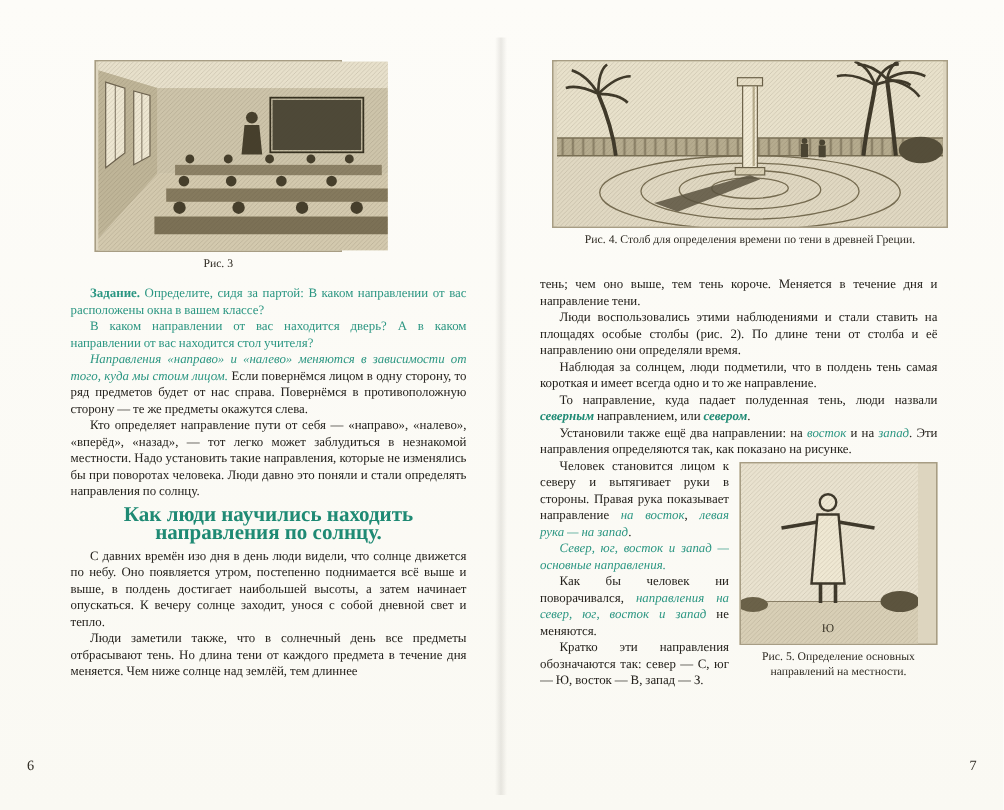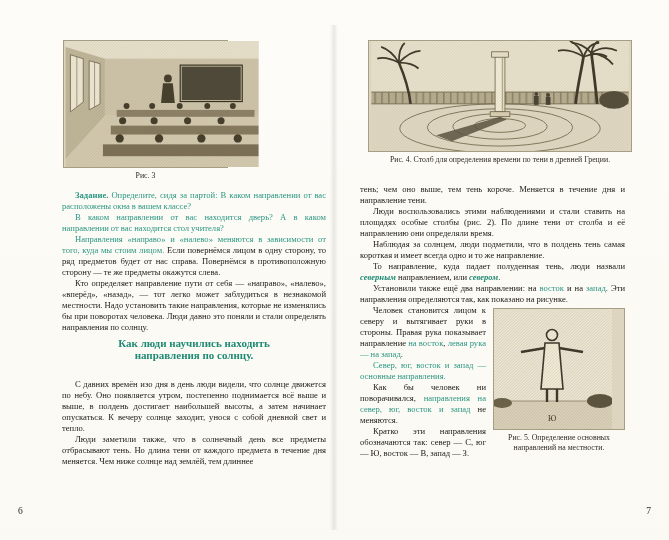--- a/index.html
+++ b/index.html
@@ -15,38 +15,38 @@
     position:absolute; left:330px; top:25px; width:8px; height:505px;
     background:linear-gradient(to right, rgba(0,0,0,0) 0%, rgba(60,55,45,0.10) 50%, rgba(0,0,0,0) 100%);
   }
   figure { display:block; }
   .figimg { border:1px solid #a79d84; line-height:0; background:#ddd5bf; }
   figcaption {
     font-size:7.8px; line-height:9.6px; text-align:center; color:#2f2b23; margin-top:3px;
   }
   
   .fig3 { position:absolute; left:63px; top:40px; width:165px; }
-  .left-col { position:absolute; left:62px; top:190px; width:264px; }
+  .left-col { position:absolute; left:47px; top:190px; width:264px; }
   
   .fig4 { position:absolute; left:368px; top:40px; width:264px; }
   .fig4 figcaption { padding:0 18px; }
   .right-col { position:absolute; left:360px; top:184px; width:265px; }
 
   p {
     font-size:8.6px; line-height:11px; text-align:justify; text-indent:13px;
     word-spacing:-0.2px;
   }
   p.noindent { text-indent:0; }
   .task-label { color:#2b9682; font-weight:bold; }
   .task-text  { color:#2b9682; }
-  .gi { color:#2b9682; }
+  .gi { color:#2b9682; font-style:italic; }
   .gb { color:#1f8a74; font-style:italic; font-weight:bold; }
   .heading {
-    color:#1f8a74; font-weight:bold; font-size:11px; line-height:11.5px;
-    text-align:center; padding:0 28px; margin:5px 0 18px 0;
+    color:#1f8a74; font-weight:bold; font-size:14px; line-height:11.5px;
+    text-align:center; padding:0 28px; margin:5px 0 4px 0;
   }
   .fig5 { float:right; width:132px; margin:3px 0 2px 7px; }
   .fig5 figcaption { padding:0 4px; }
   .pageno {
     position:absolute; bottom:24px; font-size:9.5px; color:#2f2b23;
   }
   .pageno.left  { left:18px; }
   .pageno.right { right:18px; }
 </style>
 </head>

